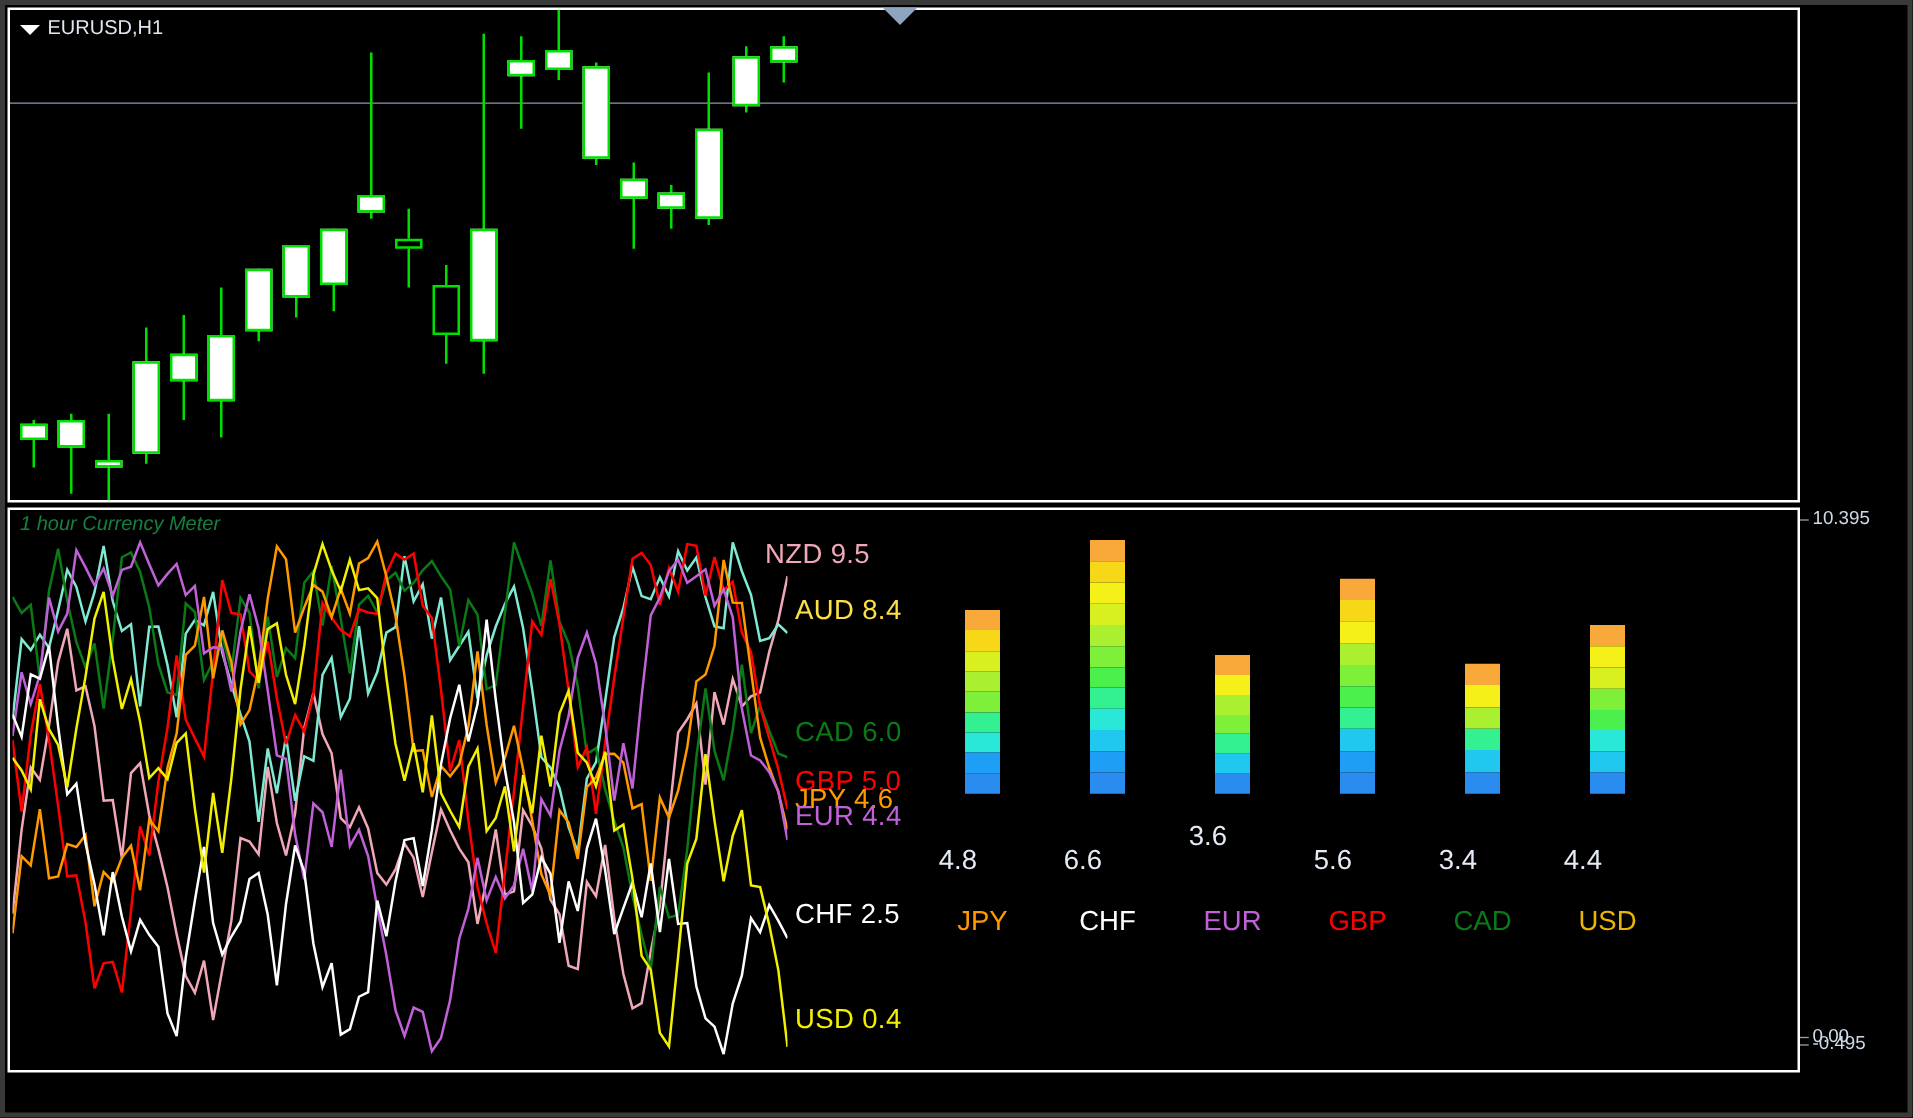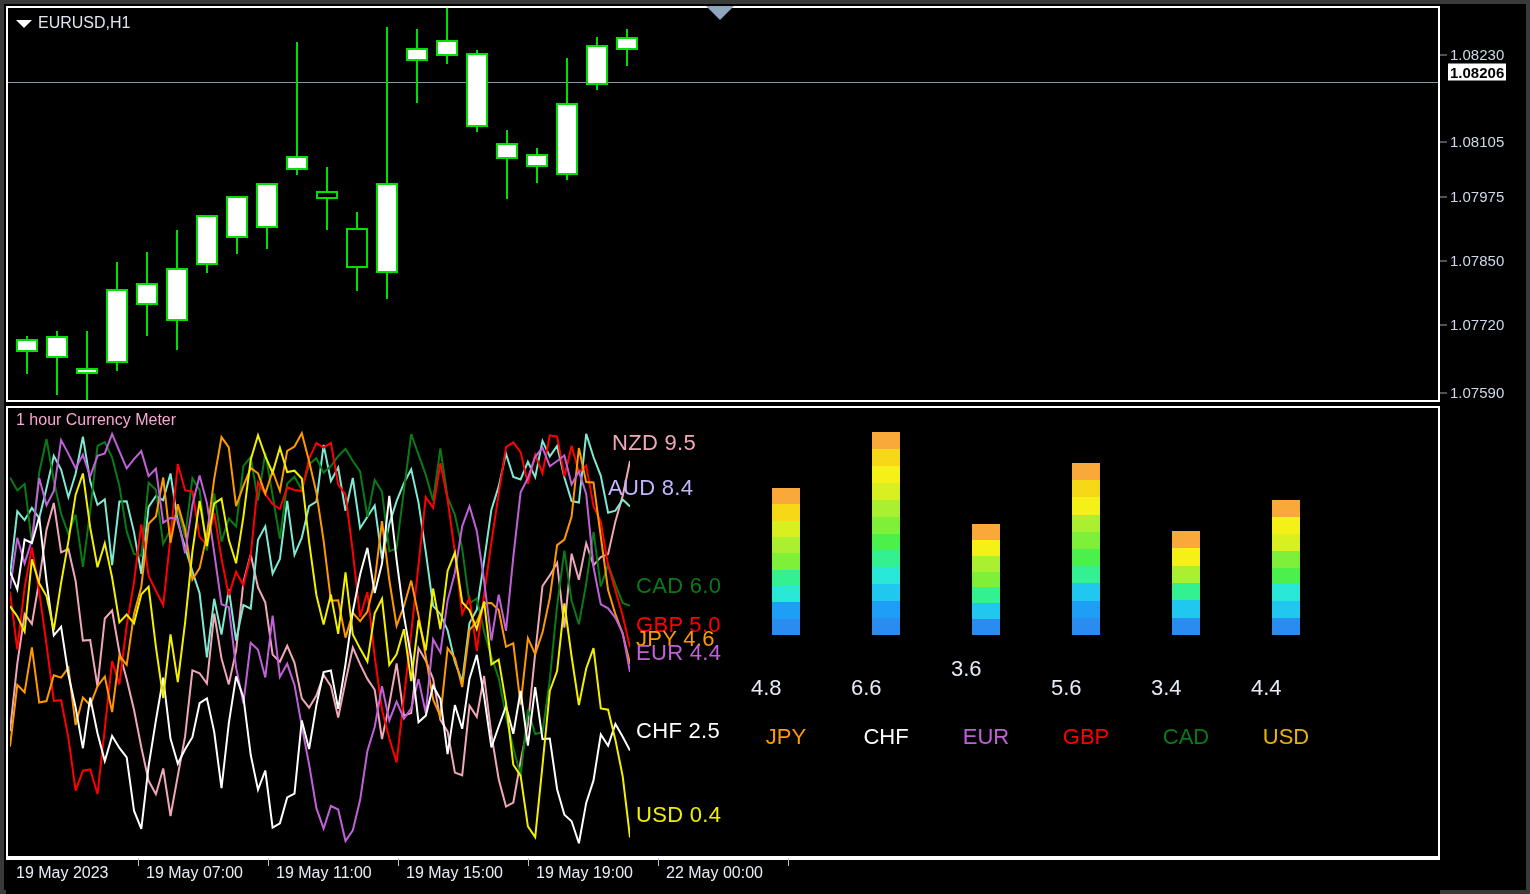--- a/index.html
+++ b/index.html
@@ -45,21 +45,21 @@
     font-weight:bold;z-index:5;
   }
   .scale .tick.hl::before{display:none;}
 
   
   .pane-title{
     position:absolute;font-size:16px;color:#dfe6f0;white-space:nowrap;
     z-index:6;
   }
   #price-title{left:38px;top:14px;}
-  #sub-title{left:16px;top:411px;color:#f9a8d4;z-index:7;}
+  #sub-title{left:16px;top:411px;color:#15803d;z-index:7;font-style:italic;}
 
   .dropdown-arrow{
     position:absolute;left:16px;top:20px;width:0;height:0;
     border-left:8px solid transparent;border-right:8px solid transparent;
     border-top:8px solid #ffffff;z-index:6;
   }
 
   
   .split-handle{
     position:absolute;left:706px;top:6px;width:0;height:0;
@@ -164,65 +164,46 @@
         <div class="candle-body filled" style="left: 548px; top: 95.3514px; width: 22px; height: 71.5135px;"></div>
         <div class="candle-wick" style="left: 588px; top: 29.1351px; height: 52.973px;"></div>
         <div class="candle-body filled" style="left: 578px; top: 37.0811px; width: 22px; height: 39.7297px;"></div>
         <div class="candle-wick" style="left: 618px; top: 21.1892px; height: 37.0811px;"></div>
         <div class="candle-body filled" style="left: 608px; top: 29.1351px; width: 22px; height: 13.2432px;"></div>
       </div>
   </div>
   <div class="dropdown-arrow"></div>
   <div class="pane-title" id="price-title">EURUSD,H1</div>
 
-  <div class="scale" id="price-scale" style="top:6px;height:396px;">
-      <div class="tick" style="top: 48px;">1.08230</div>
-      <div class="tick" style="top: 135px;">1.08105</div>
-      <div class="tick" style="top: 190px;">1.07975</div>
-      <div class="tick" style="top: 254px;">1.07850</div>
-      <div class="tick" style="top: 318px;">1.07720</div>
-      <div class="tick" style="top: 386px;">1.07590</div>
-      <div class="tick hl" style="top: 66px;">1.08206</div>
-    </div>
 
   <div class="pane" id="sub-pane">
     <div class="pane-inner" id="sub-inner">
         <svg width="620" height="444" style="position: absolute; left: 2px; top: 2px;">
           <path d="M0.0,321.1 L7.3,253.7 L14.6,204.0 L21.9,213.9 L29.2,170.7 L36.5,119.7 L43.8,93.0 L51.1,142.4 L58.4,139.0 L65.6,170.8 L72.9,230.6 L80.2,230.0 L87.5,276.5 L94.8,208.5 L102.1,200.5 L109.4,242.2 L116.7,269.3 L124.0,299.8 L131.3,337.3 L138.6,370.8 L145.9,384.2 L153.2,358.5 L160.5,406.0 L167.8,365.9 L175.1,326.4 L182.4,260.4 L189.6,263.2 L196.9,273.5 L204.2,203.5 L211.5,248.4 L218.8,274.4 L226.1,240.6 L233.4,172.1 L240.7,144.5 L248.0,177.3 L255.3,192.6 L262.6,244.6 L269.9,251.7 L277.2,235.8 L284.5,252.8 L291.8,288.4 L299.1,297.7 L306.4,285.5 L313.6,264.9 L320.9,276.1 L328.2,307.6 L335.5,271.8 L342.8,237.6 L350.1,254.2 L357.4,268.9 L364.7,279.8 L372.0,329.1 L379.3,294.1 L386.6,253.5 L393.9,305.7 L401.2,303.1 L408.5,238.1 L415.8,250.8 L423.1,268.9 L430.4,309.9 L437.6,321.4 L444.9,362.6 L452.2,365.3 L459.5,295.6 L466.8,306.9 L474.1,266.0 L481.4,324.4 L488.7,369.2 L496.0,396.6 L503.3,392.5 L510.6,351.2 L517.9,314.8 L525.2,243.4 L532.5,176.0 L539.8,165.4 L547.1,152.8 L554.4,217.7 L561.6,143.7 L568.9,169.7 L576.2,133.3 L583.5,155.2 L590.8,147.1 L598.1,144.1 L605.4,111.4 L612.7,85.9 L620.0,51.0" fill="none" stroke="#f0a8b8" stroke-width="2"></path>
           <path d="M0.0,165.5 L7.3,101.3 L14.6,110.1 L21.9,97.9 L29.2,108.2 L36.5,78.3 L43.8,45.8 L51.1,59.5 L58.4,87.2 L65.6,63.7 L72.9,26.7 L80.2,71.0 L87.5,94.8 L94.8,89.4 L102.1,155.1 L109.4,91.4 L116.7,91.3 L124.0,122.1 L131.3,163.9 L138.6,96.9 L145.9,86.0 L153.2,90.2 L160.5,63.5 L167.8,112.1 L175.1,137.5 L182.4,161.4 L189.6,183.3 L196.9,247.4 L204.2,188.8 L211.5,224.6 L218.8,179.2 L226.1,230.6 L233.4,195.0 L240.7,198.7 L248.0,129.9 L255.3,116.3 L262.6,163.7 L269.9,149.0 L277.2,90.9 L284.5,144.8 L291.8,127.6 L299.1,96.1 L306.4,91.7 L313.6,34.9 L320.9,71.0 L328.2,57.5 L335.5,100.9 L342.8,68.0 L350.1,118.2 L357.4,106.8 L364.7,95.5 L372.0,148.8 L379.3,114.1 L386.6,91.2 L393.9,73.2 L401.2,59.3 L408.5,92.6 L415.8,142.1 L423.1,195.8 L430.4,204.2 L437.6,220.4 L444.9,251.9 L452.2,271.6 L459.5,213.0 L466.8,199.7 L474.1,151.2 L481.4,99.6 L488.7,76.4 L496.0,43.6 L503.3,66.9 L510.6,69.4 L517.9,51.8 L525.2,67.2 L532.5,30.9 L539.8,46.4 L547.1,36.0 L554.4,67.6 L561.6,91.1 L568.9,92.6 L576.2,23.9 L583.5,47.0 L590.8,65.8 L598.1,102.7 L605.4,100.6 L612.7,89.5 L620.0,96.5" fill="none" stroke="#7fe9d2" stroke-width="2"></path>
           <path d="M0.0,67.4 L7.3,80.4 L14.6,73.9 L21.9,133.2 L29.2,62.6 L36.5,29.0 L43.8,70.7 L51.1,103.8 L58.4,123.8 L65.6,104.7 L72.9,156.8 L80.2,101.2 L87.5,35.8 L94.8,32.0 L102.1,47.6 L109.4,75.9 L116.7,121.4 L124.0,143.9 L131.3,146.0 L138.6,72.7 L145.9,79.7 L153.2,134.0 L160.5,119.4 L167.8,98.8 L175.1,127.1 L182.4,68.3 L189.6,80.2 L196.9,140.6 L204.2,83.3 L211.5,131.7 L218.8,108.5 L226.1,116.5 L233.4,56.2 L240.7,47.0 L248.0,90.5 L255.3,42.8 L262.6,85.3 L269.9,128.9 L277.2,73.6 L284.5,66.7 L291.8,80.0 L299.1,54.3 L306.4,48.2 L313.6,62.6 L320.9,56.1 L328.2,46.2 L335.5,38.9 L342.8,51.0 L350.1,61.5 L357.4,106.8 L364.7,70.0 L372.0,81.7 L379.3,141.3 L386.6,138.1 L393.9,80.8 L401.2,24.0 L408.5,44.6 L415.8,64.9 L423.1,90.6 L430.4,38.3 L437.6,87.5 L444.9,104.8 L452.2,138.9 L459.5,193.3 L466.8,188.5 L474.1,221.5 L481.4,246.6 L488.7,268.1 L496.0,306.5 L503.3,337.8 L510.6,365.9 L517.9,299.6 L525.2,324.0 L532.5,322.1 L539.8,269.6 L547.1,195.7 L554.4,140.7 L561.6,190.7 L568.9,214.3 L576.2,173.8 L583.5,121.8 L590.8,176.5 L598.1,154.6 L605.4,174.6 L612.7,192.9 L620.0,195.8" fill="none" stroke="#0a7a16" stroke-width="2"></path>
           <path d="M0.0,182.0 L7.3,239.3 L14.6,177.6 L21.9,137.4 L29.2,181.7 L36.5,234.7 L43.8,291.0 L51.1,290.2 L58.4,327.8 L65.6,380.6 L72.9,360.7 L80.2,359.5 L87.5,384.0 L94.8,318.6 L102.1,251.1 L109.4,274.4 L116.7,215.4 L124.0,172.1 L131.3,114.3 L138.6,165.7 L145.9,180.7 L153.2,195.3 L160.5,126.9 L167.8,54.0 L175.1,80.4 L182.4,81.4 L189.6,127.1 L196.9,134.5 L204.2,103.1 L211.5,148.6 L218.8,185.3 L226.1,161.9 L233.4,175.2 L240.7,145.4 L248.0,72.4 L255.3,84.2 L262.6,94.1 L269.9,99.0 L277.2,77.3 L284.5,80.0 L291.8,81.1 L299.1,48.7 L306.4,32.9 L313.6,37.6 L320.9,32.9 L328.2,74.6 L335.5,84.3 L342.8,142.0 L350.1,207.0 L357.4,182.0 L364.7,246.6 L372.0,299.9 L379.3,328.6 L386.6,352.4 L393.9,288.1 L401.2,223.0 L408.5,154.8 L415.8,87.1 L423.1,97.9 L430.4,53.1 L437.6,89.5 L444.9,142.6 L452.2,203.8 L459.5,187.8 L466.8,241.0 L474.1,184.8 L481.4,132.2 L488.7,83.7 L496.0,37.0 L503.3,32.3 L510.6,42.1 L517.9,73.7 L525.2,44.5 L532.5,63.3 L539.8,25.3 L547.1,26.6 L554.4,66.4 L561.6,35.7 L568.9,62.3 L576.2,55.4 L583.5,96.1 L590.8,111.7 L598.1,155.4 L605.4,180.4 L612.7,205.7 L620.0,237.2" fill="none" stroke="#ff0000" stroke-width="2"></path>
           <path d="M0.0,336.7 L7.3,274.9 L14.6,282.3 L21.9,237.3 L29.2,292.6 L36.5,291.1 L43.8,265.3 L51.1,267.6 L58.4,257.9 L65.6,315.0 L72.9,287.5 L80.2,295.2 L87.5,276.2 L94.8,266.5 L102.1,302.1 L109.4,245.6 L116.7,254.9 L124.0,204.0 L131.3,176.9 L138.6,113.8 L145.9,106.5 L153.2,67.5 L160.5,132.7 L167.8,94.3 L175.1,119.7 L182.4,169.5 L189.6,158.1 L196.9,125.2 L204.2,68.8 L211.5,27.1 L218.8,37.4 L226.1,96.1 L233.4,75.9 L240.7,58.0 L248.0,63.3 L255.3,83.7 L262.6,61.0 L269.9,81.0 L277.2,40.8 L284.5,36.5 L291.8,23.2 L299.1,51.2 L306.4,82.8 L313.6,130.6 L320.9,190.7 L328.2,190.3 L335.5,227.6 L342.8,202.8 L350.1,211.1 L357.4,201.5 L364.7,171.0 L372.0,111.1 L379.3,170.0 L386.6,215.9 L393.9,196.2 L401.2,170.6 L408.5,205.6 L415.8,246.7 L423.1,289.4 L430.4,306.3 L437.6,238.2 L444.9,248.1 L452.2,277.1 L459.5,219.8 L466.8,211.8 L474.1,193.2 L481.4,193.1 L488.7,200.1 L496.0,236.7 L503.3,233.3 L510.6,294.7 L517.9,228.1 L525.2,244.1 L532.5,222.6 L539.8,187.9 L547.1,135.1 L554.4,129.6 L561.6,106.6 L568.9,38.0 L576.2,72.1 L583.5,72.4 L590.8,126.5 L598.1,180.1 L605.4,204.2 L612.7,223.7 L620.0,253.7" fill="none" stroke="#ff9900" stroke-width="2"></path>
           <path d="M0.0,178.9 L7.3,127.8 L14.6,153.4 L21.9,130.0 L29.2,68.1 L36.5,95.3 L43.8,80.9 L51.1,30.1 L58.4,43.9 L65.6,58.3 L72.9,44.7 L80.2,66.7 L87.5,45.9 L94.8,43.4 L102.1,23.9 L109.4,41.4 L116.7,58.3 L124.0,49.1 L131.3,41.1 L138.6,66.1 L145.9,58.7 L153.2,112.7 L160.5,107.9 L167.8,108.6 L175.1,143.2 L182.4,95.0 L189.6,65.4 L196.9,92.9 L204.2,142.6 L211.5,194.3 L218.8,197.1 L226.1,257.7 L233.4,293.4 L240.7,232.8 L248.0,239.8 L255.3,267.4 L262.6,205.7 L269.9,266.9 L277.2,253.8 L284.5,274.9 L291.8,316.4 L299.1,354.3 L306.4,398.2 L313.6,418.7 L320.9,396.0 L328.2,399.5 L335.5,431.0 L342.8,420.4 L350.1,390.1 L357.4,341.0 L364.7,317.0 L372.0,276.3 L379.3,310.4 L386.6,291.6 L393.9,308.7 L401.2,298.3 L408.5,269.1 L415.8,303.2 L423.1,229.4 L430.4,242.5 L437.6,190.6 L444.9,162.7 L452.2,116.3 L459.5,96.1 L466.8,120.9 L474.1,170.5 L481.4,230.5 L488.7,184.6 L496.0,220.8 L503.3,147.2 L510.6,82.3 L517.9,68.1 L525.2,46.8 L532.5,37.7 L539.8,56.3 L547.1,51.0 L554.4,45.5 L561.6,74.6 L568.9,61.5 L576.2,83.9 L583.5,157.0 L590.8,194.4 L598.1,198.3 L605.4,207.8 L612.7,223.1 L620.0,262.0" fill="none" stroke="#c061d8" stroke-width="2"></path>
           <path d="M0.0,161.6 L7.3,179.5 L14.6,129.5 L21.9,133.0 L29.2,106.9 L36.5,171.1 L43.8,225.5 L51.1,216.9 L58.4,264.7 L65.6,297.4 L72.9,338.2 L80.2,287.7 L87.5,323.2 L94.8,351.1 L102.1,325.9 L109.4,337.9 L116.7,347.4 L124.0,400.7 L131.3,418.9 L138.6,356.2 L145.9,310.4 L153.2,267.6 L160.5,328.5 L167.8,353.7 L175.1,339.2 L182.4,327.2 L189.6,293.2 L196.9,288.4 L204.2,321.8 L211.5,378.2 L218.8,313.3 L226.1,266.4 L233.4,287.2 L240.7,344.8 L248.0,379.6 L255.3,360.5 L262.6,417.7 L269.9,413.3 L277.2,387.4 L284.5,383.7 L291.8,310.4 L299.1,339.0 L306.4,295.1 L313.6,262.0 L320.9,260.5 L328.2,298.8 L335.5,254.1 L342.8,201.5 L350.1,164.6 L357.4,137.8 L364.7,183.1 L372.0,153.5 L379.3,85.8 L386.6,149.9 L393.9,205.6 L401.2,247.7 L408.5,312.3 L415.8,305.6 L423.1,276.0 L430.4,289.1 L437.6,344.2 L444.9,295.1 L452.2,318.8 L459.5,268.7 L466.8,244.9 L474.1,286.1 L481.4,337.3 L488.7,316.5 L496.0,296.2 L503.3,323.8 L510.6,280.8 L517.9,335.6 L525.2,277.2 L532.5,329.1 L539.8,328.5 L547.1,379.2 L554.4,404.7 L561.6,411.3 L568.9,433.3 L576.2,392.9 L583.5,370.4 L590.8,324.5 L598.1,335.7 L605.4,314.0 L612.7,326.7 L620.0,340.6" fill="none" stroke="#ffffff" stroke-width="2"></path>
           <path d="M0.0,196.2 L7.3,206.4 L14.6,221.6 L21.9,149.4 L29.2,173.3 L36.5,186.0 L43.8,219.9 L51.1,172.9 L58.4,131.3 L65.6,84.9 L72.9,63.5 L80.2,117.5 L87.5,157.2 L94.8,133.3 L102.1,167.5 L109.4,212.4 L116.7,204.6 L124.0,213.3 L131.3,184.3 L138.6,176.8 L145.9,236.9 L153.2,288.0 L160.5,224.4 L167.8,272.2 L175.1,212.7 L182.4,141.6 L189.6,90.9 L196.9,136.2 L204.2,93.3 L211.5,88.7 L218.8,129.8 L226.1,153.3 L233.4,106.8 L240.7,49.8 L248.0,25.2 L255.3,46.1 L262.6,62.9 L269.9,37.7 L277.2,62.1 L284.5,60.7 L291.8,68.5 L299.1,131.8 L306.4,185.2 L313.6,214.5 L320.9,184.6 L328.2,223.9 L335.5,162.4 L342.8,224.5 L350.1,238.6 L357.4,251.6 L364.7,203.2 L372.0,188.8 L379.3,254.9 L386.6,244.4 L393.9,219.2 L401.2,271.1 L408.5,210.1 L415.8,240.5 L423.1,178.5 L430.4,219.2 L437.6,160.9 L444.9,142.6 L452.2,192.2 L459.5,200.2 L466.8,219.1 L474.1,191.4 L481.4,254.4 L488.7,249.6 L496.0,293.1 L503.3,354.7 L510.6,365.7 L517.9,416.3 L525.2,427.2 L532.5,355.3 L539.8,280.9 L547.1,261.0 L554.4,193.4 L561.6,246.5 L568.9,295.0 L576.2,258.5 L583.5,238.2 L590.8,298.4 L598.1,299.7 L605.4,329.9 L612.7,366.3 L620.0,427.5" fill="none" stroke="#f2f000" stroke-width="2"></path>
         </svg>
       </div>
   </div>
   <div class="pane-title" id="sub-title">1 hour Currency Meter</div>
 
-
-  <div id="time-axis">
-    <div class="axis-topline"></div>
-  <div class="time-label" style="left: 10px;">19 May 2023</div>
-      <div class="time-label" style="left: 140px;">19 May 07:00</div>
-      <div class="time-label" style="left: 270px;">19 May 11:00</div>
-      <div class="time-label" style="left: 400px;">19 May 15:00</div>
-      <div class="time-label" style="left: 530px;">19 May 19:00</div>
-      <div class="time-label" style="left: 660px;">22 May 00:00</div>
-      <div class="time-tick" style="left: 132px;"></div>
-      <div class="time-tick" style="left: 262px;"></div>
-      <div class="time-tick" style="left: 392px;"></div>
-      <div class="time-tick" style="left: 522px;"></div>
-      <div class="time-tick" style="left: 652px;"></div>
-      <div class="time-tick" style="left: 782px;"></div>
-    </div>
+  <div class="scale" id="sub-scale" style="top:406px;height:452px;">
+      <div class="tick" style="top: 9px; font-size: 15px;">10.395</div>
+      <div class="tick" style="top: 423px; font-size: 15px;">0.00</div>
+      <div class="tick" style="top: 429px; font-size: 15px;">-0.495</div>
+    </div>
+
 
 <div class="meter-label" style="left: 612px; top: 430px; color: rgb(240, 168, 184);">NZD 9.5</div>
-    <div class="meter-label" style="left: 608px; top: 475px; color: #c4b5fd;">AUD 8.4</div>
+    <div class="meter-label" style="left: 636px; top: 475px; color: #fde047;">AUD 8.4</div>
     <div class="meter-label" style="left: 636px; top: 573px; color: rgb(10, 122, 22);">CAD 6.0</div>
     <div class="meter-label" style="left: 636px; top: 612px; color: rgb(255, 0, 0);">GBP 5.0</div>
     <div class="meter-label" style="left: 636px; top: 626px; color: rgb(255, 153, 0);">JPY 4.6</div>
     <div class="meter-label" style="left: 636px; top: 640px; color: rgb(192, 97, 216);">EUR 4.4</div>
     <div class="meter-label" style="left: 636px; top: 718px; color: rgb(255, 255, 255);">CHF 2.5</div>
     <div class="meter-label" style="left: 636px; top: 802px; color: rgb(242, 240, 0);">USD 0.4</div>
     <div class="bar" style="left: 772px; top: 488px; height: 147px;">
       <div class="seg" style="background: rgb(249, 168, 58);"></div>
       <div class="seg" style="background: rgb(247, 216, 24);"></div>
       <div class="seg" style="background: rgb(216, 240, 32);"></div>

